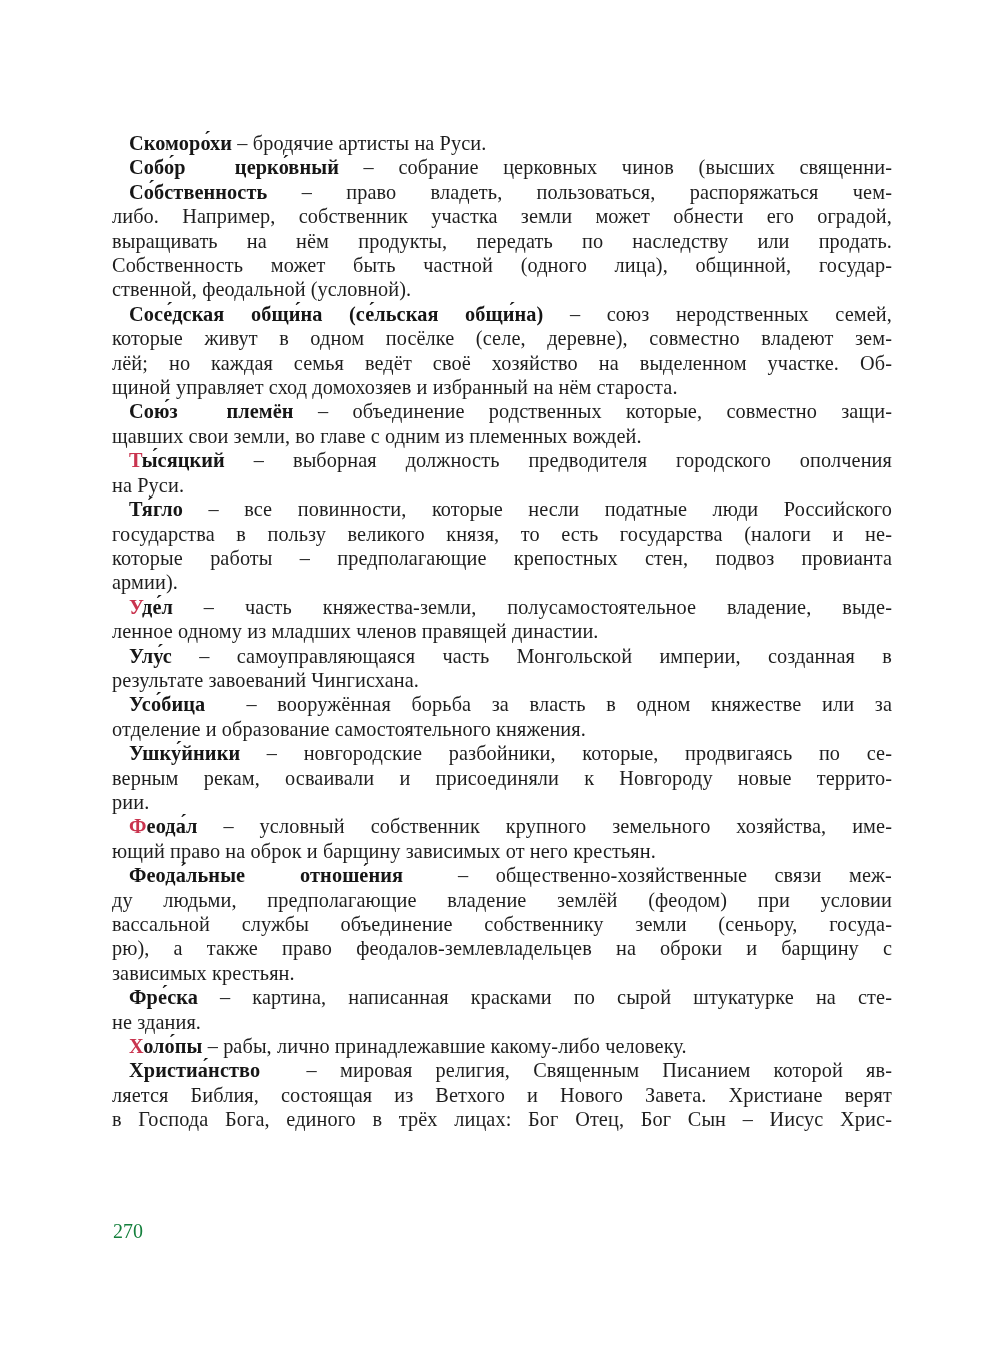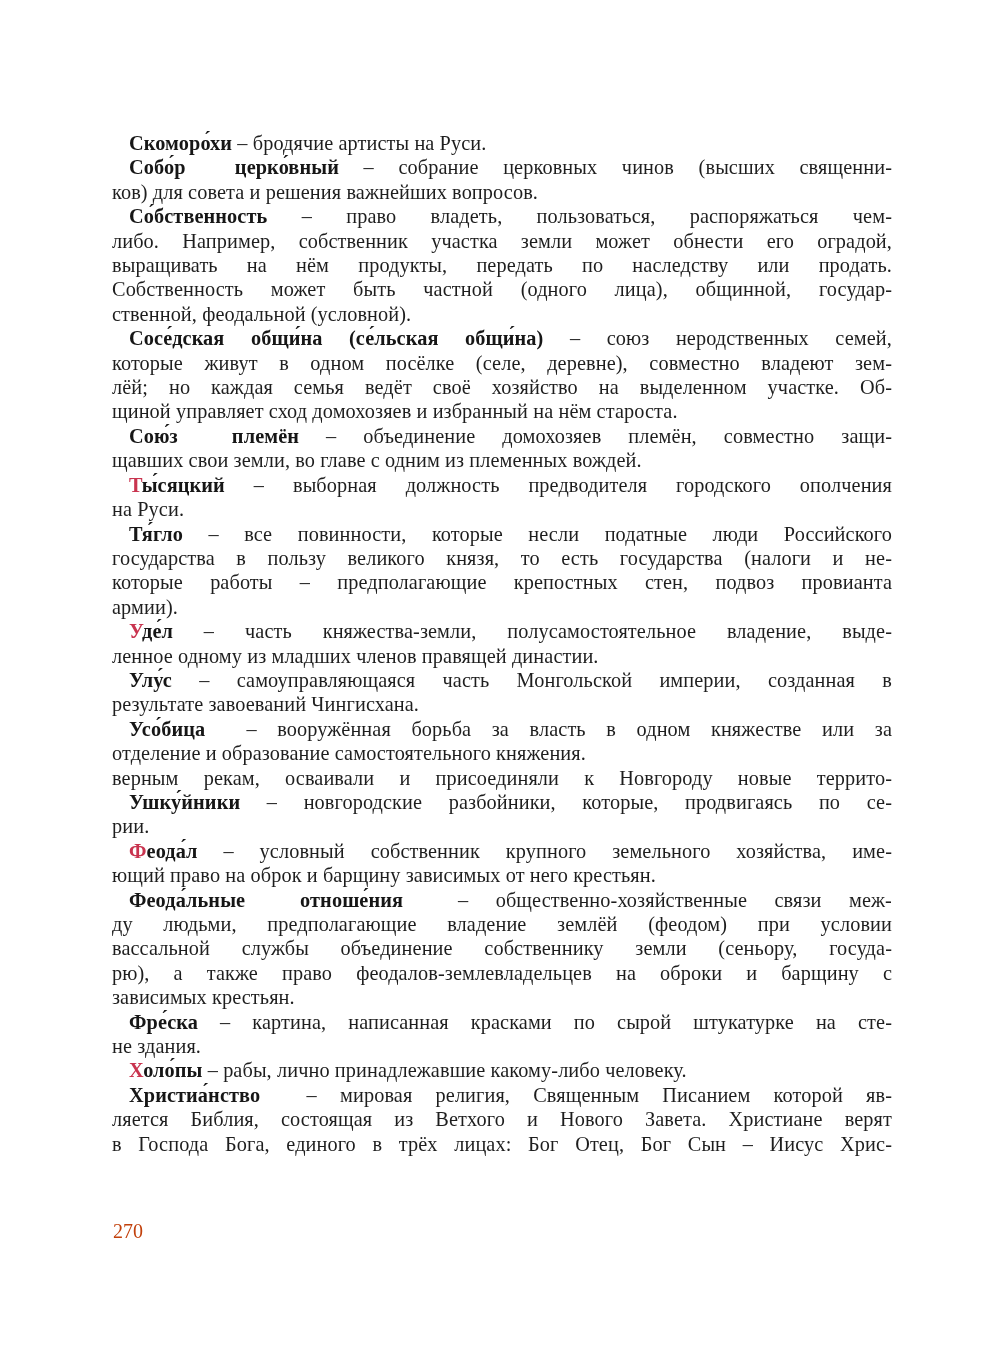--- a/index.html
+++ b/index.html
@@ -32,50 +32,49 @@
   .line.indent { padding-left: 17px; }
   .s-term { font-weight: bold; color: #161616; }
   .s-term-red { font-weight: bold; }
   .s-text { font-weight: normal; }
   .s-italic { }
   .page-number {
     position: absolute;
     left: 113px;
     top: 1220px;
     font-size: 20px;
-    color: #c2410c;
+    color: #15803d;
   }
 </style>
 </head>
 <body>
 
 <div class="page">
   <div class="text-block">
       <div class="entry">
         <div class="line last indent"><span class="s-term">Скоморо́хи</span><span class="s-text"> – бродячие артисты на Руси.</span></div>
       </div>
       <div class="entry">
         <div class="line indent"><span class="s-term">Собо́р&nbsp; церко́вный</span><span class="s-text"> – собрание церковных чинов (высших священни-</span></div>
-        <div class="line last"><span class="s-text">ков) для совета и решения важнейших вопросов.</span></div>
       </div>
       <div class="entry">
         <div class="line indent"><span class="s-term">Со́бственность</span><span class="s-text"> – право владеть, пользоваться, распоряжаться чем-</span></div>
         <div class="line"><span class="s-text">либо. Например, собственник участка земли может обнести его оградой,</span></div>
         <div class="line"><span class="s-text">выращивать на нём продукты, передать по наследству или продать.</span></div>
         <div class="line"><span class="s-text">Собственность может быть </span><span class="s-italic">частной</span><span class="s-text"> (одного лица), </span><span class="s-italic">общинной, государ-</span></div>
         <div class="line last"><span class="s-italic">ственной, феодальной</span><span class="s-text"> (условной).</span></div>
       </div>
       <div class="entry">
         <div class="line indent"><span class="s-term">Сосе́дская общи́на (се́льская общи́на)</span><span class="s-text"> – союз неродственных семей,</span></div>
         <div class="line"><span class="s-text">которые живут в одном посёлке (селе, деревне), совместно владеют зем-</span></div>
         <div class="line"><span class="s-text">лёй; но каждая семья ведёт своё хозяйство на выделенном участке. Об-</span></div>
         <div class="line last"><span class="s-text">щиной управляет сход домохозяев и избранный на нём староста.</span></div>
       </div>
       <div class="entry">
-        <div class="line indent"><span class="s-term">Сою́з&nbsp; племён</span><span class="s-text"> – объединение домохозяев племён, совместно защи-</span></div>
+        <div class="line indent"><span class="s-term">Сою́з&nbsp; племён</span><span class="s-text"> – объединение родственных которые, совместно защи-</span></div>
         <div class="line last"><span class="s-text">щавших свои земли, во главе с одним из племенных вождей.</span></div>
       </div>
       <div class="entry">
         <div class="line indent"><span class="s-term-red" style="color: rgb(201, 52, 79);">Т</span><span class="s-term">ы́сяцкий</span><span class="s-text"> – выборная должность предводителя городского ополчения</span></div>
         <div class="line last"><span class="s-text">на Руси.</span></div>
       </div>
       <div class="entry">
         <div class="line indent"><span class="s-term">Тя́гло</span><span class="s-text"> – все повинности, которые несли податные люди Российского</span></div>
         <div class="line"><span class="s-text">государства в пользу великого князя, то есть государства (налоги и не-</span></div>
         <div class="line"><span class="s-text">которые работы – предполагающие крепостных стен, подвоз провианта</span></div>
@@ -87,22 +86,22 @@
       </div>
       <div class="entry">
         <div class="line indent"><span class="s-term">Улу́с</span><span class="s-text"> – самоуправляющаяся часть Монгольской империи, созданная в</span></div>
         <div class="line last"><span class="s-text">результате завоеваний Чингисхана.</span></div>
       </div>
       <div class="entry">
         <div class="line indent"><span class="s-term">Усо́бица</span><span class="s-text">&nbsp; – вооружённая борьба за власть в одном княжестве или за</span></div>
         <div class="line last"><span class="s-text">отделение и образование самостоятельного княжения.</span></div>
       </div>
       <div class="entry">
+        <div class="line indent"><span class="s-term">Ушку́йники</span><span class="s-text"> – новгородские разбойники, которые, продвигаясь по се-</span></div>
         <div class="line"><span class="s-text">верным рекам, осваивали и присоединяли к Новгороду новые террито-</span></div>
-        <div class="line indent"><span class="s-term">Ушку́йники</span><span class="s-text"> – новгородские разбойники, которые, продвигаясь по се-</span></div>
         <div class="line last"><span class="s-text">рии.</span></div>
       </div>
       <div class="entry">
         <div class="line indent"><span class="s-term-red" style="color: rgb(201, 52, 79);">Ф</span><span class="s-term">еода́л</span><span class="s-text"> – условный собственник крупного земельного хозяйства, име-</span></div>
         <div class="line last"><span class="s-text">ющий право на оброк и барщину зависимых от него крестьян.</span></div>
       </div>
       <div class="entry">
         <div class="line indent"><span class="s-term">Феода́льные&nbsp; отноше́ния</span><span class="s-text">&nbsp; – общественно-хозяйственные связи меж-</span></div>
         <div class="line"><span class="s-text">ду людьми, предполагающие владение землёй (феодом) при условии</span></div>
         <div class="line"><span class="s-text">вассальной службы объединение собственнику земли (сеньору, госуда-</span></div>

